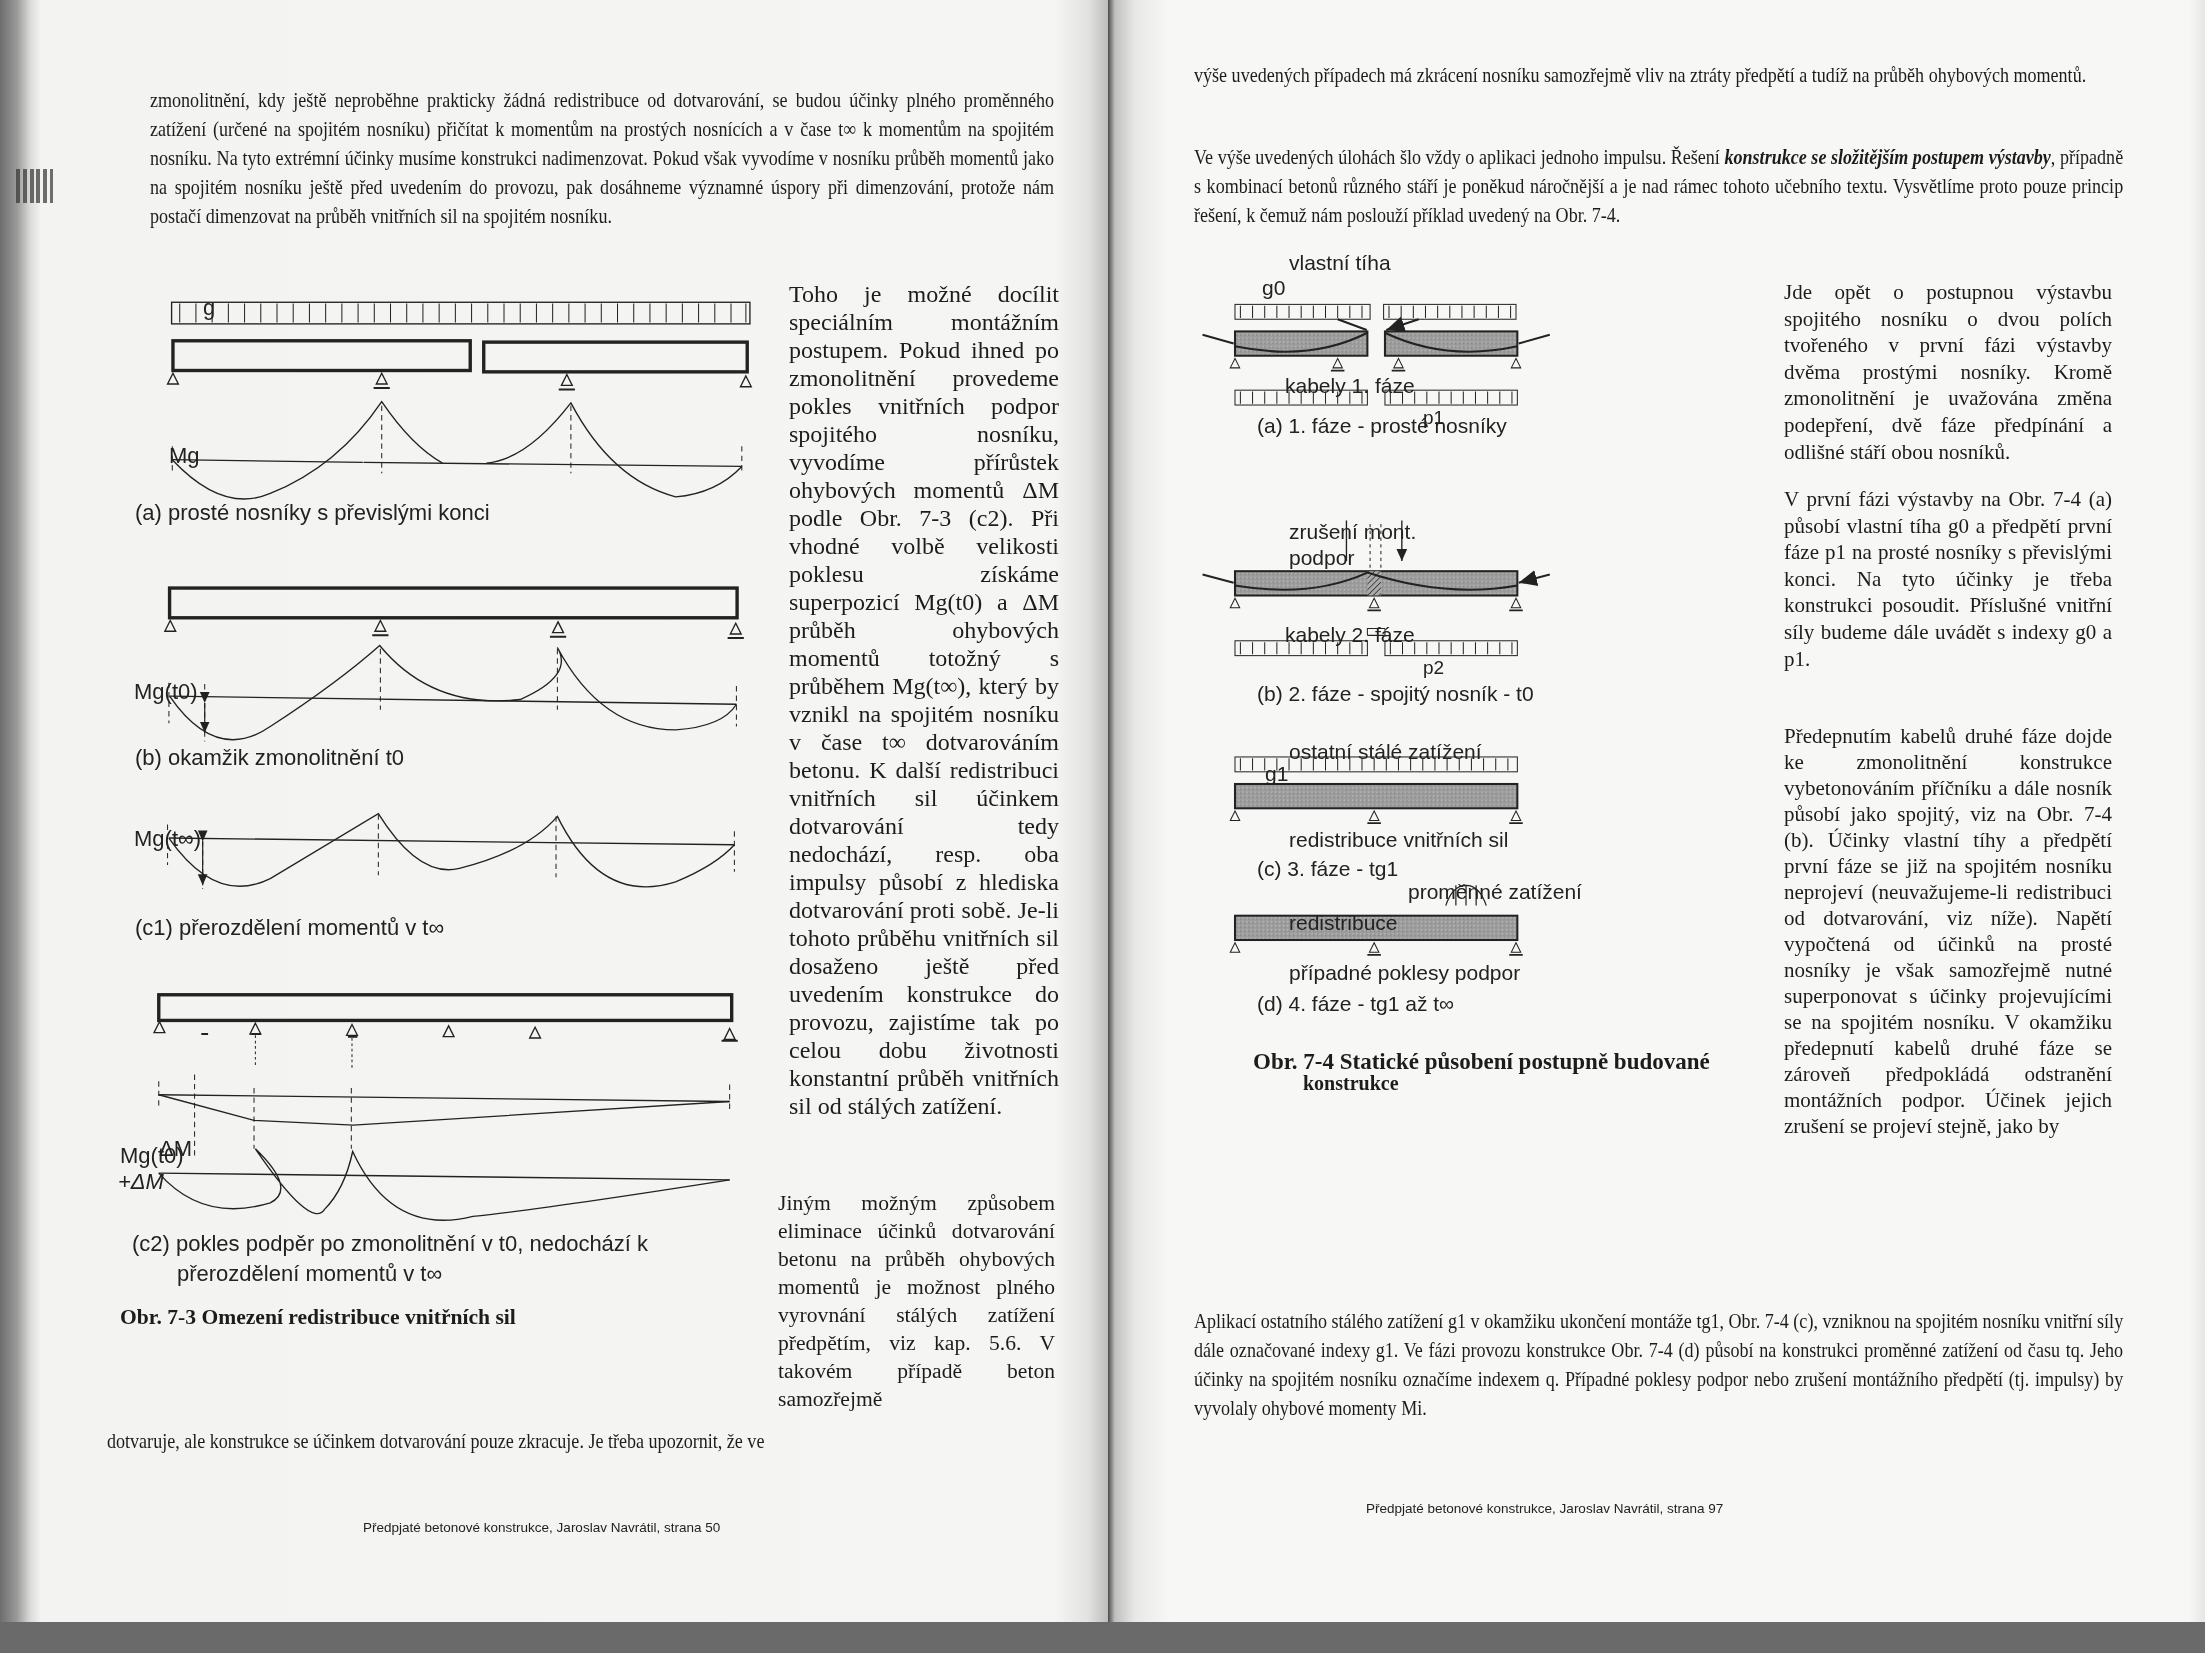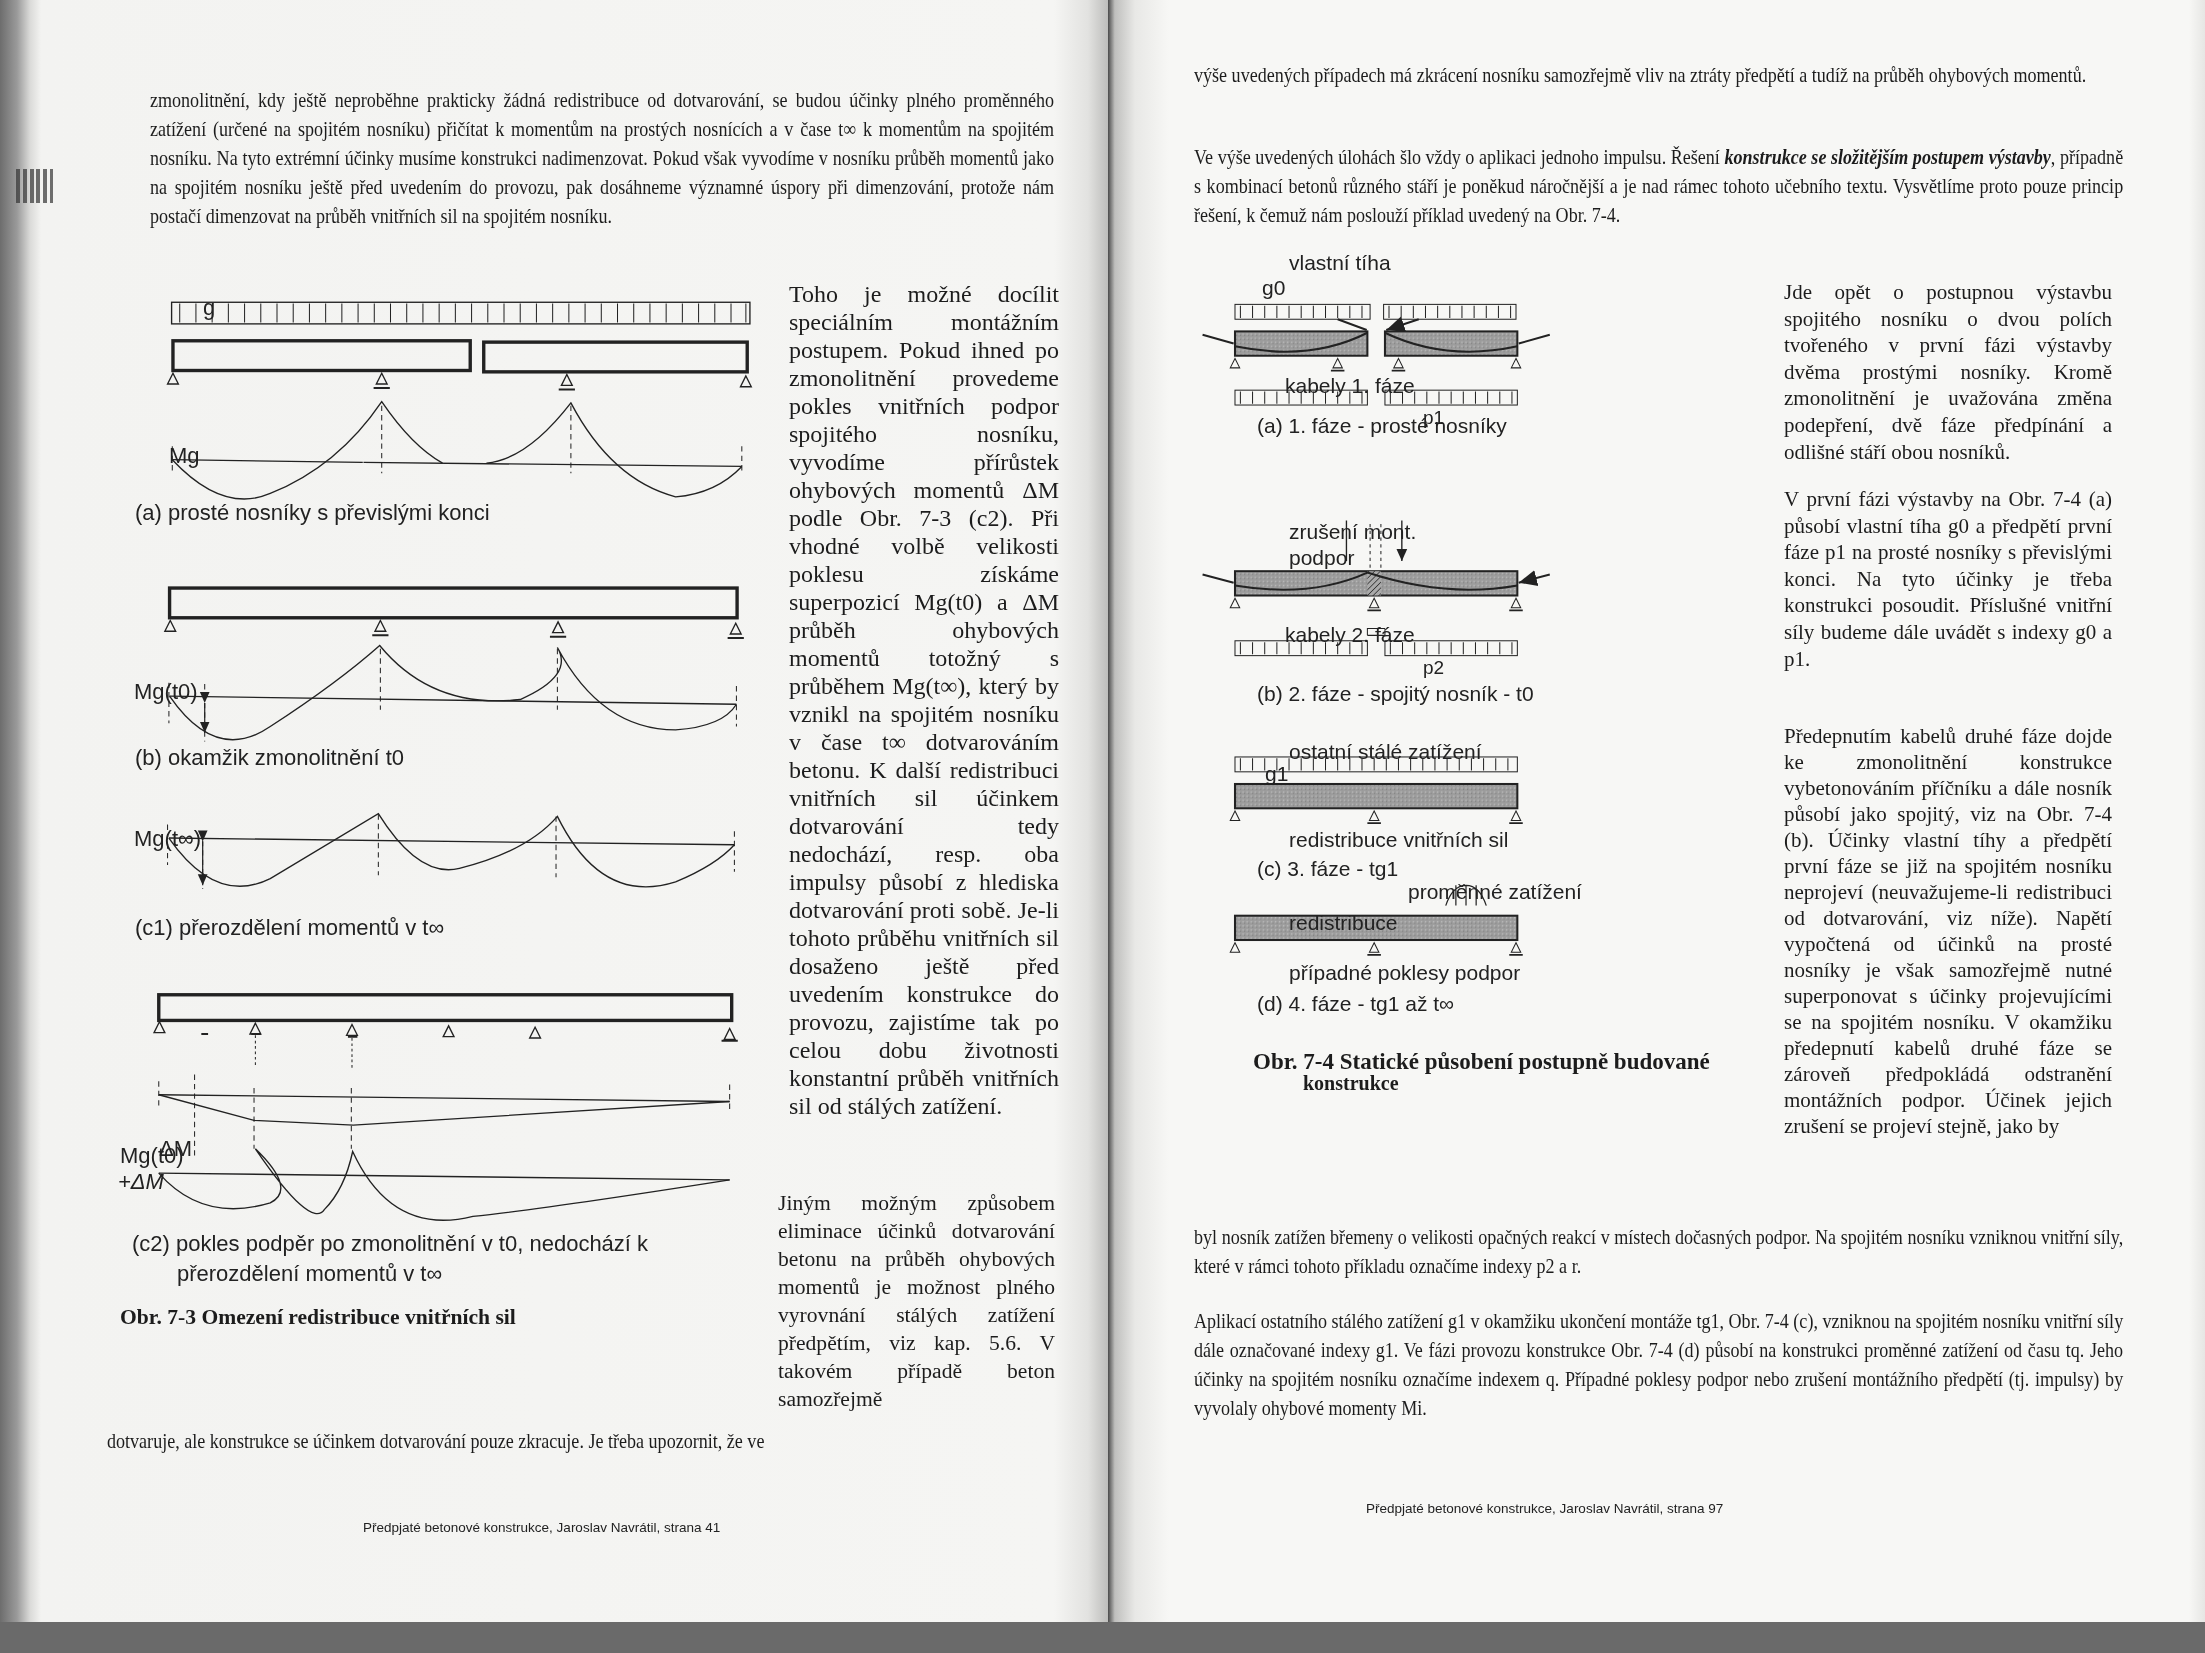--- a/index.html
+++ b/index.html
@@ -122,21 +122,21 @@
 
   <div class="txt" style="left:789px; top:280px; width:270px; font-size:24px; line-height:28px;">
     <p>Toho je možné docílit speciálním montážním postupem. Pokud ihned po zmonolitnění provedeme pokles vnitřních podpor spojitého nosníku, vyvodíme přírůstek ohybových momentů ΔM podle Obr. 7-3 (c2). Při vhodné volbě velikosti poklesu získáme superpozicí Mg(t0) a ΔM průběh ohybových momentů totožný s průběhem Mg(t∞), který by vznikl na spojitém nosníku v čase t∞ dotvarováním betonu. K další redistribuci vnitřních sil účinkem dotvarování tedy nedochází, resp. oba impulsy působí z hlediska dotvarování proti sobě. Je-li tohoto průběhu vnitřních sil dosaženo ještě před uvedením konstrukce do provozu, zajistíme tak po celou dobu životnosti konstantní průběh vnitřních sil od stálých zatížení.</p>
   </div>
   <div class="txt" style="left:778px; top:1189px; width:277px; font-size:21.6px; line-height:28px;">
     <p>Jiným možným způsobem eliminace účinků dotvarování betonu na průběh ohybových momentů je možnost plného vyrovnání stálých zatížení předpětím, viz kap. 5.6. V takovém případě beton samozřejmě</p>
   </div>
   <div class="txt" style="left:107px; top:1427px; width:946px; text-align:left;">
     <span class="cond" style="white-space:nowrap;">dotvaruje, ale konstrukce se účinkem dotvarování pouze zkracuje. Je třeba upozornit, že ve</span>
   </div>
-  <div class="footer" style="left:363px; top:1520px;">Předpjaté betonové konstrukce, Jaroslav Navrátil, strana 41</div>
+  <div class="footer" style="left:363px; top:1520px;">Předpjaté betonové konstrukce, Jaroslav Navrátil, strana 50</div>
 </div>
 
 <div class="page page-right">
   <div class="txt" style="left:86px; top:61px; width:929px;">
     <span class="cond">výše uvedených případech má zkrácení nosníku samozřejmě vliv na ztráty předpětí a tudíž na průběh ohybových momentů.</span>
   </div>
   <div class="txt" style="left:86px; top:143px; width:929px;">
     <span class="cond"><span>Ve výše uvedených úlohách šlo vždy o aplikaci jednoho impulsu. Řešení </span><span class="b i">konstrukce se složitějším postupem výstavby</span><span>, případně s kombinací betonů různého stáří je poněkud náročnější a je nad rámec tohoto učebního textu. Vysvětlíme proto pouze princip řešení, k čemuž nám poslouží příklad uvedený na Obr.  7-4.</span></span>
   </div>
 
@@ -238,23 +238,20 @@
 
   <div class="txt" style="left:676px; top:279px; width:328px; font-size:21px; line-height:26.6px;">
     <p>Jde opět o postupnou výstavbu spojitého nosníku o dvou polích tvořeného v první fázi výstavby dvěma prostými nosníky. Kromě zmonolitnění je uvažována změna podepření, dvě fáze předpínání a odlišné stáří obou nosníků.</p>
   </div>
   <div class="txt" style="left:676px; top:486px; width:328px; font-size:21px; line-height:26.6px;">
     <p>V první fázi výstavby na Obr.  7-4 (a) působí vlastní tíha g0 a předpětí první fáze p1 na prosté nosníky s převislými konci. Na tyto účinky je třeba konstrukci posoudit. Příslušné vnitřní síly budeme dále uvádět s indexy g0 a p1.</p>
   </div>
   <div class="txt" style="left:676px; top:723px; width:328px; font-size:21px; line-height:26px;">
     <p>Předepnutím kabelů druhé fáze dojde ke zmonolitnění konstrukce vybetonováním příčníku a dále nosník působí jako spojitý, viz na Obr.  7-4 (b). Účinky vlastní tíhy a předpětí první fáze se již na spojitém nosníku neprojeví (neuvažujeme-li redistribuci od dotvarování, viz níže). Napětí vypočtená od účinků na prosté nosníky je však samozřejmě nutné superponovat s účinky projevujícími se na spojitém nosníku. V okamžiku předepnutí kabelů druhé fáze se zároveň předpokládá odstranění montážních podpor. Účinek jejich zrušení se projeví stejně, jako by</p>
   </div>
-  <div class="txt" style="left:86px; top:1223px; width:929px;">
-    <span class="cond">byl nosník zatížen břemeny o velikosti opačných reakcí v místech dočasných podpor. Na spojitém nosníku vzniknou vnitřní síly, které v rámci tohoto příkladu označíme indexy p2 a r.</span>
-  </div>
   <div class="txt" style="left:86px; top:1307px; width:929px;">
     <span class="cond">Aplikací ostatního stálého zatížení g1 v okamžiku ukončení montáže tg1, Obr.  7-4 (c), vzniknou na spojitém nosníku vnitřní síly dále označované indexy g1. Ve fázi provozu konstrukce Obr.  7-4 (d) působí na konstrukci proměnné zatížení od času tq. Jeho účinky na spojitém nosníku označíme indexem q. Případné poklesy podpor nebo zrušení montážního předpětí (tj. impulsy) by vyvolaly ohybové momenty Mi.</span>
   </div>
   <div class="footer" style="left:258px; top:1501px;">Předpjaté betonové konstrukce, Jaroslav Navrátil, strana 97</div>
 </div>
 
 <div class="bottom-shadow"></div>
 
 
 </body></html>

